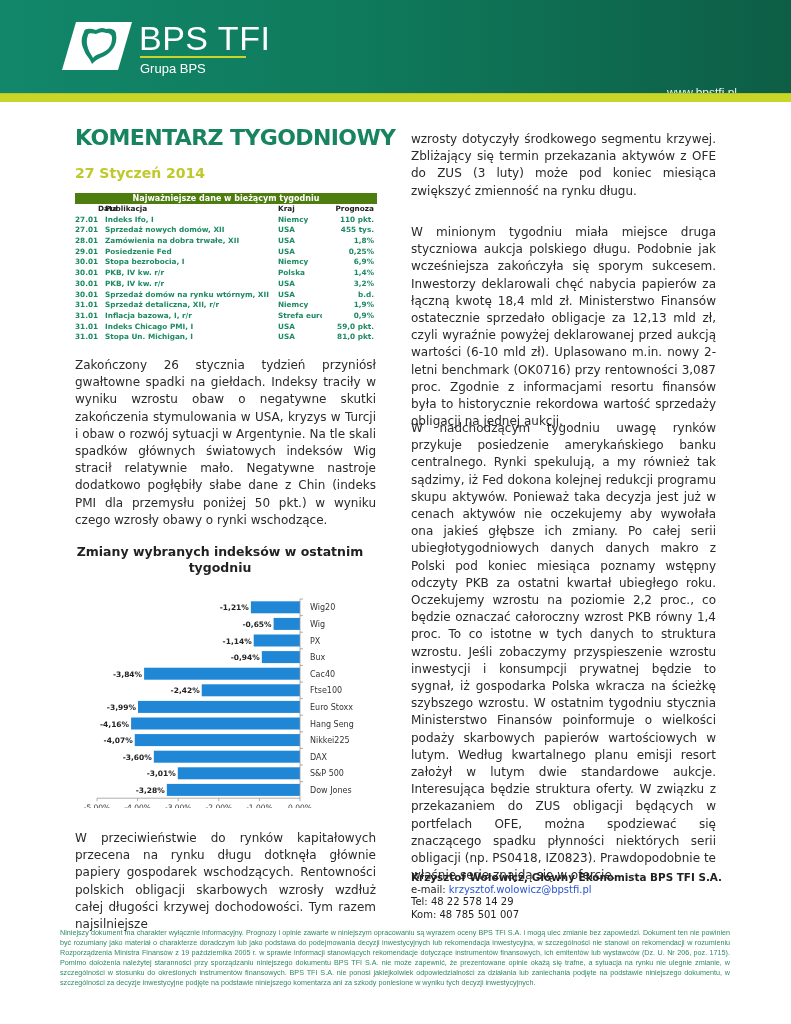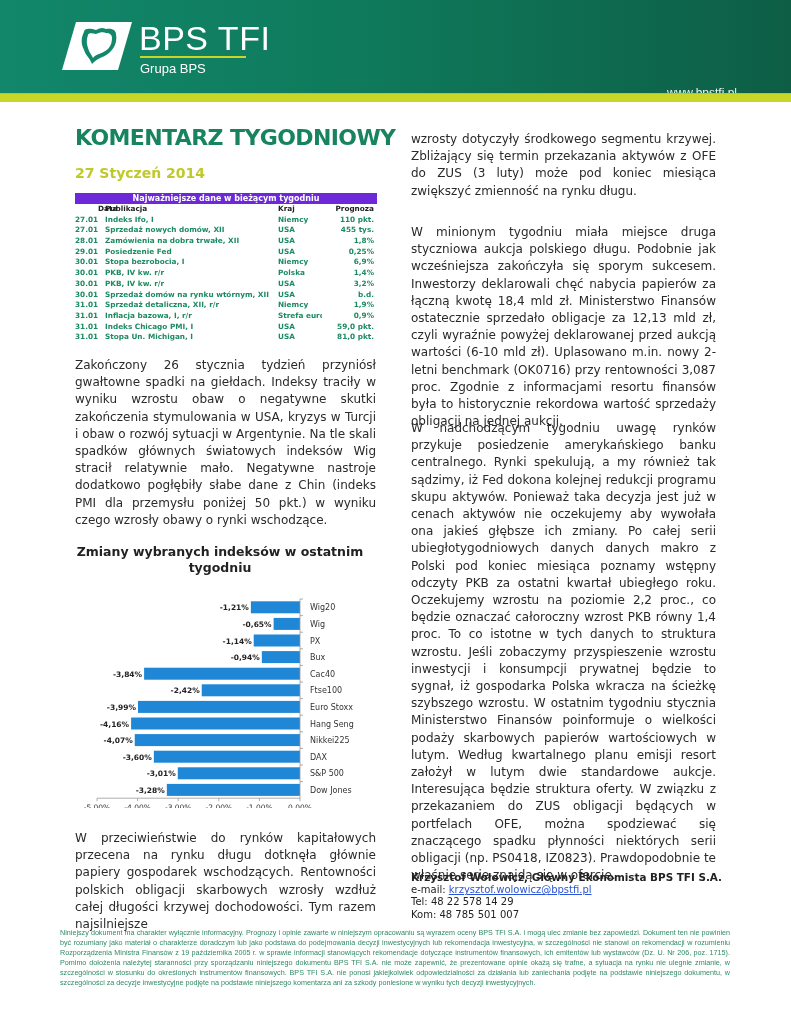--- a/index.html
+++ b/index.html
@@ -38,21 +38,21 @@
     font-family: "DejaVu Sans", sans-serif; font-weight: bold; font-size: 22px; letter-spacing: -0.6px;
   }
   .page-date {
     position: absolute; left: 75px; top: 165px; color: #bfc92a;
     font-family: "DejaVu Sans", sans-serif; font-weight: bold; font-size: 14px;
   }
 
   
   .data-table { position: absolute; left: 75px; top: 193px; width: 302px; }
   .table-caption {
-    background: #6d28d9; color: #ffffff; text-align: center;
+    background: #4d7c0f; color: #ffffff; text-align: center;
     font-size: 8px; font-weight: bold; height: 11px; line-height: 11px;
   }
   .table-header, .table-row {
     display: grid; grid-template-columns: 30px 173px 44px 55px;
     font-size: 7.3px; height: 10.7px; line-height: 10.7px; font-weight: bold;
   }
   .table-header { color: #222; }
   .table-row { color: #1d8b62; }
   .table-header span:nth-child(1) { padding-left: 2px; margin-left: 21px; }
   .table-header span:nth-child(4) { text-align: right; padding-right: 3px; }
@@ -75,21 +75,21 @@
   .chart { position: absolute; left: 75px; top: 524px; width: 310px; height: 265px; margin-top: 19px; }
   .chart svg { position: absolute; left: 0; top: 0; }
   .chart-title {
     position: absolute; left: 0; top: 1px; width: 290px; text-align: center;
     font-weight: bold; font-size: 12.5px; line-height: 16px; color: #222;
   }
 
   
   .signature { position: absolute; left: 411px; top: 871px; width: 320px; font-size: 10px; line-height: 12.2px; color: #222; }
   .sig-name { font-weight: bold; font-size: 10.4px; margin-bottom: 1px; }
-  .sig-link { color: #2b55d6; text-decoration: underline; }
+  .sig-link { color: #2b55d6; }
 
   
   .disclaimer {
     position: absolute; left: 60px; top: 928px; width: 670px;
     font-family: "Liberation Sans", sans-serif; font-size: 7.2px; line-height: 9.9px;
     color: #2f8a64; text-align: justify; text-align-last: left;
   }
 </style>
 </head>
 <body>

